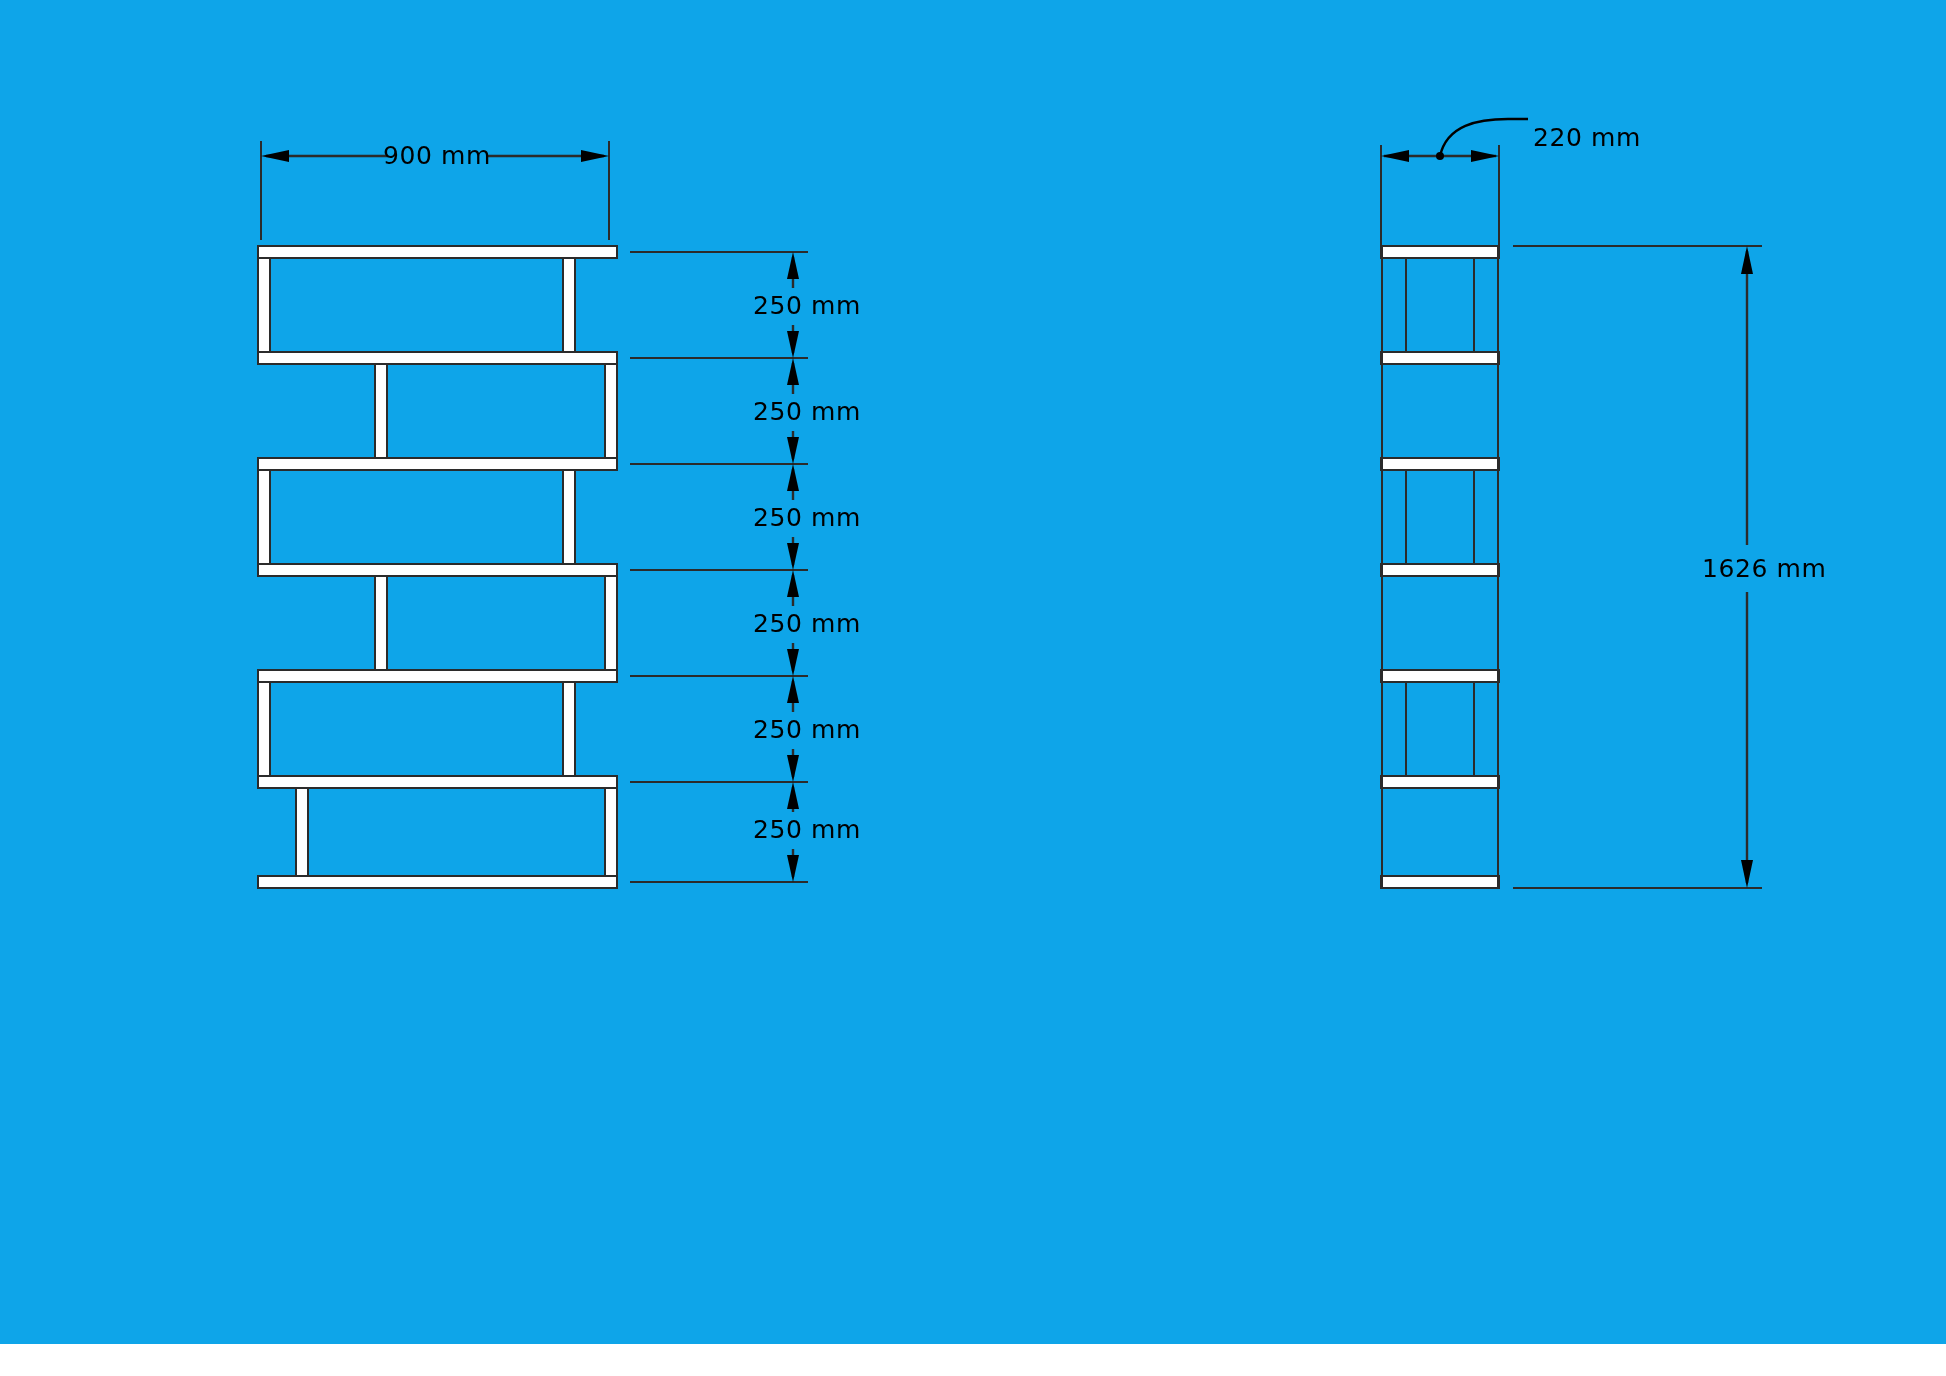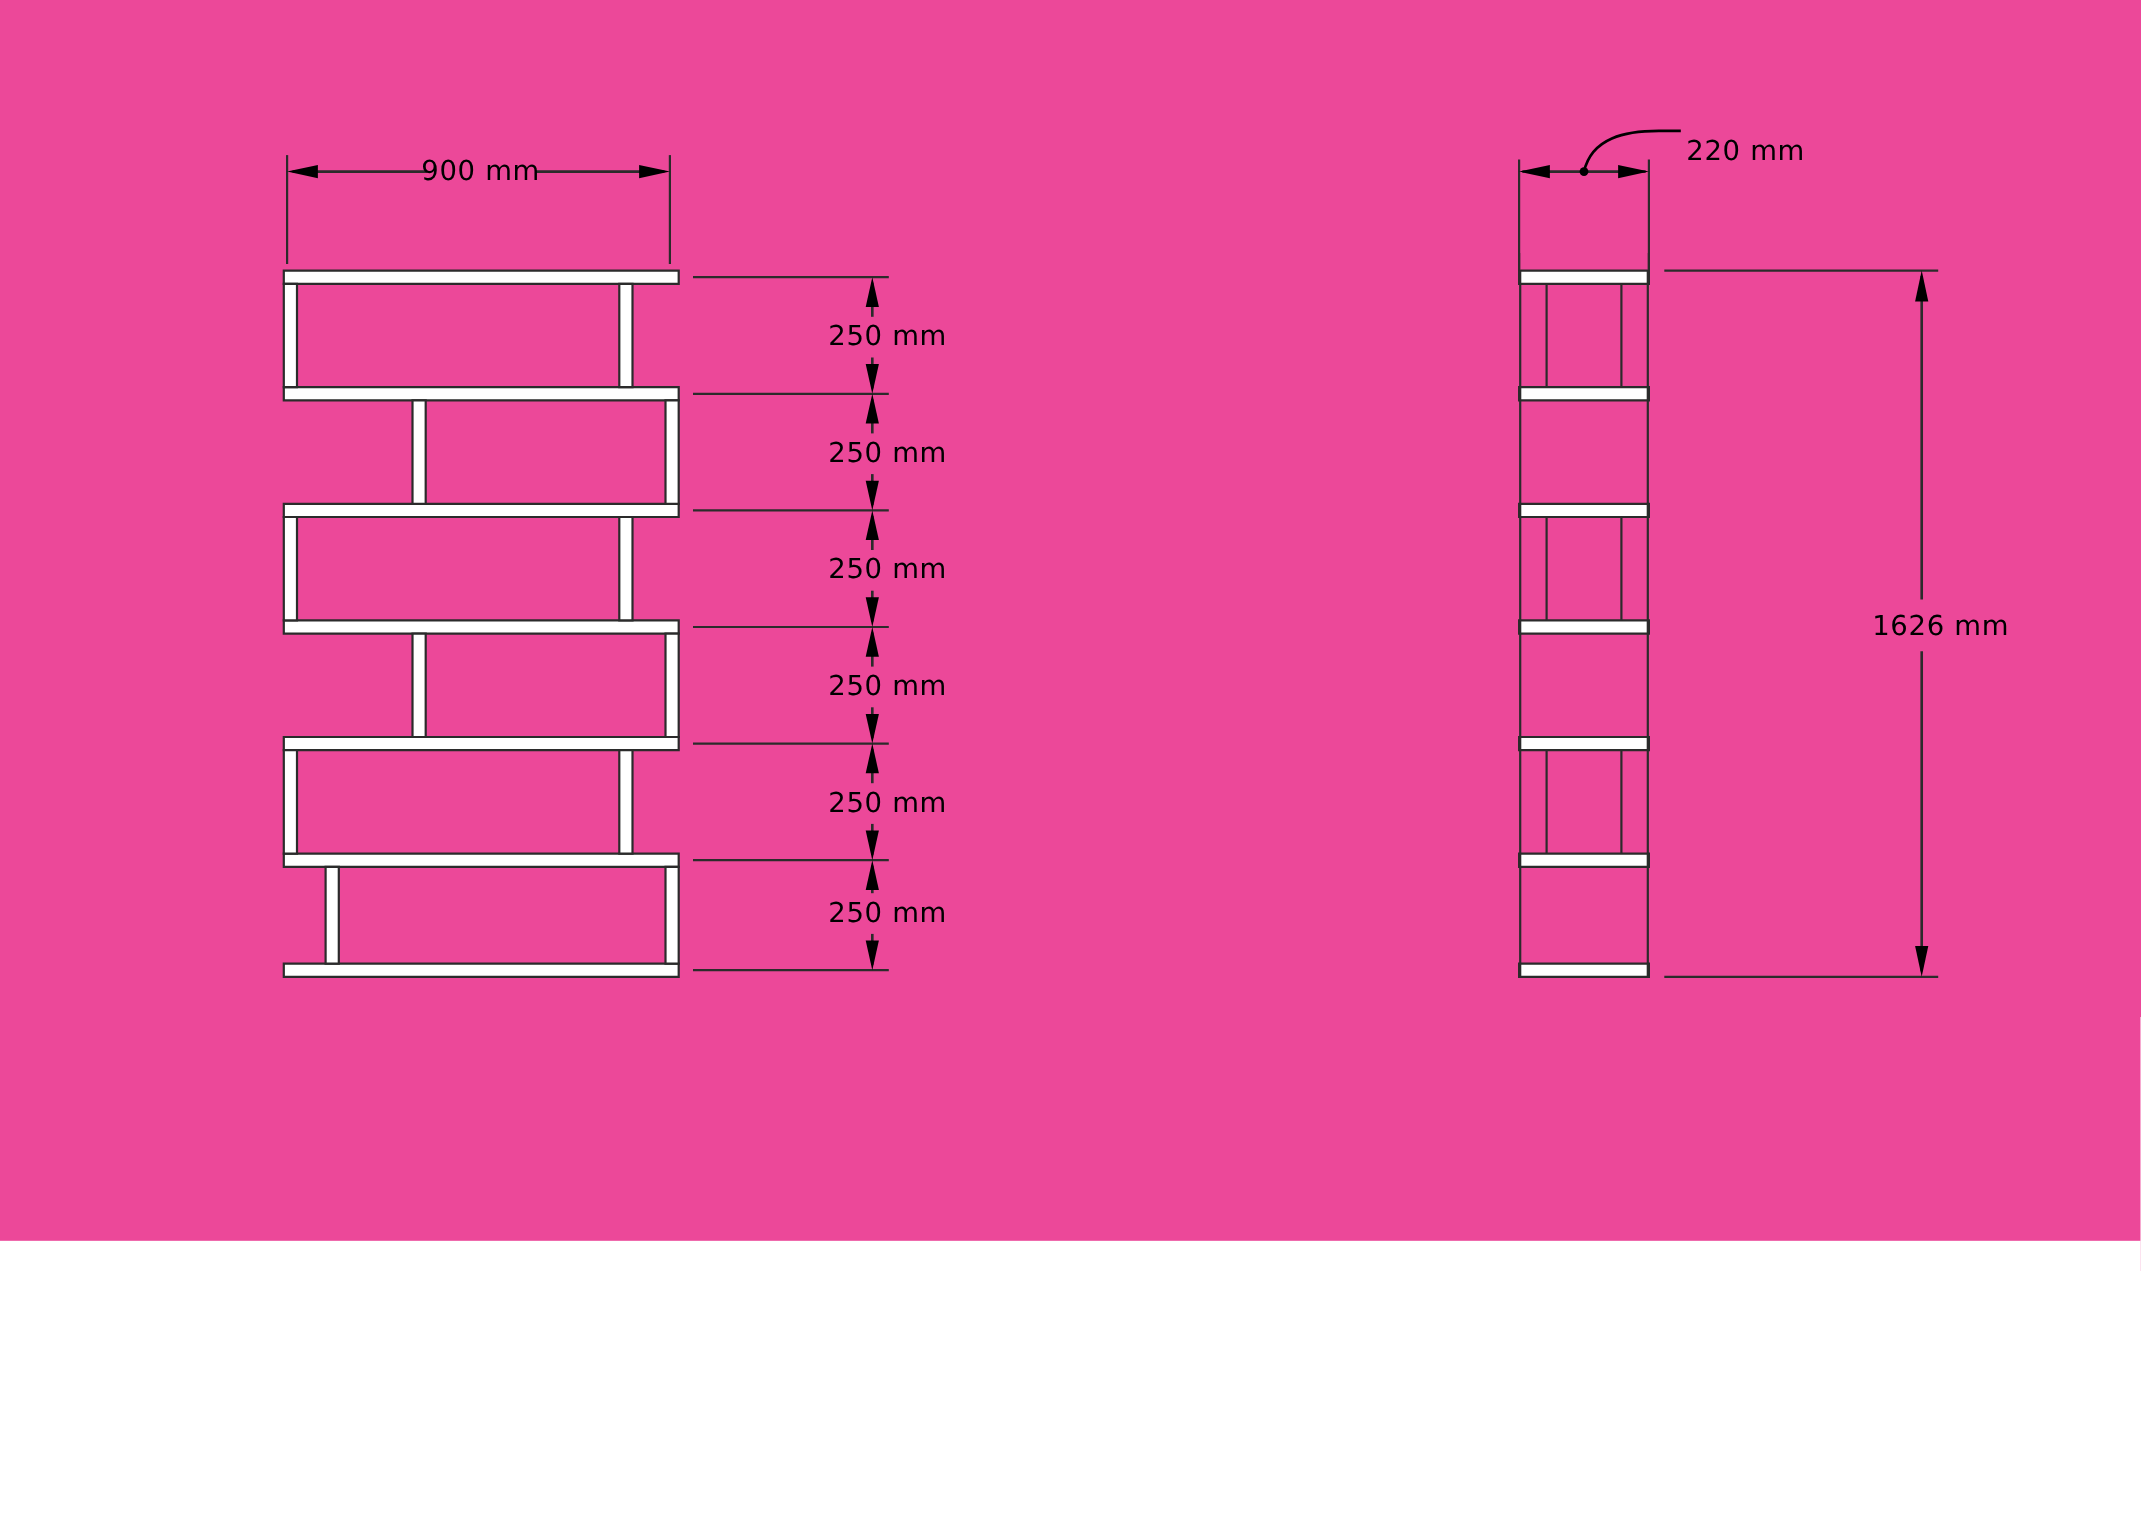--- a/index.html
+++ b/index.html
@@ -9,22 +9,22 @@
   }
   body {
     width: 1946px;
     height: 1376px;
     font-family: "DejaVu Sans", sans-serif;
     overflow: hidden;
   }
   #drawing-root {
     position: relative;
     width: 1946px;
-    height: 1128px;
-    background: #ec4899;
+    height: 1344px;
+    background: #0ea5e9;
   }
   svg.tech-drawing {
     display: block;
     width: 1946px;
     height: 1376px;
   }
   .panel {
     fill: #ffffff;
     stroke: #2b2b2b;
     stroke-width: 2;

